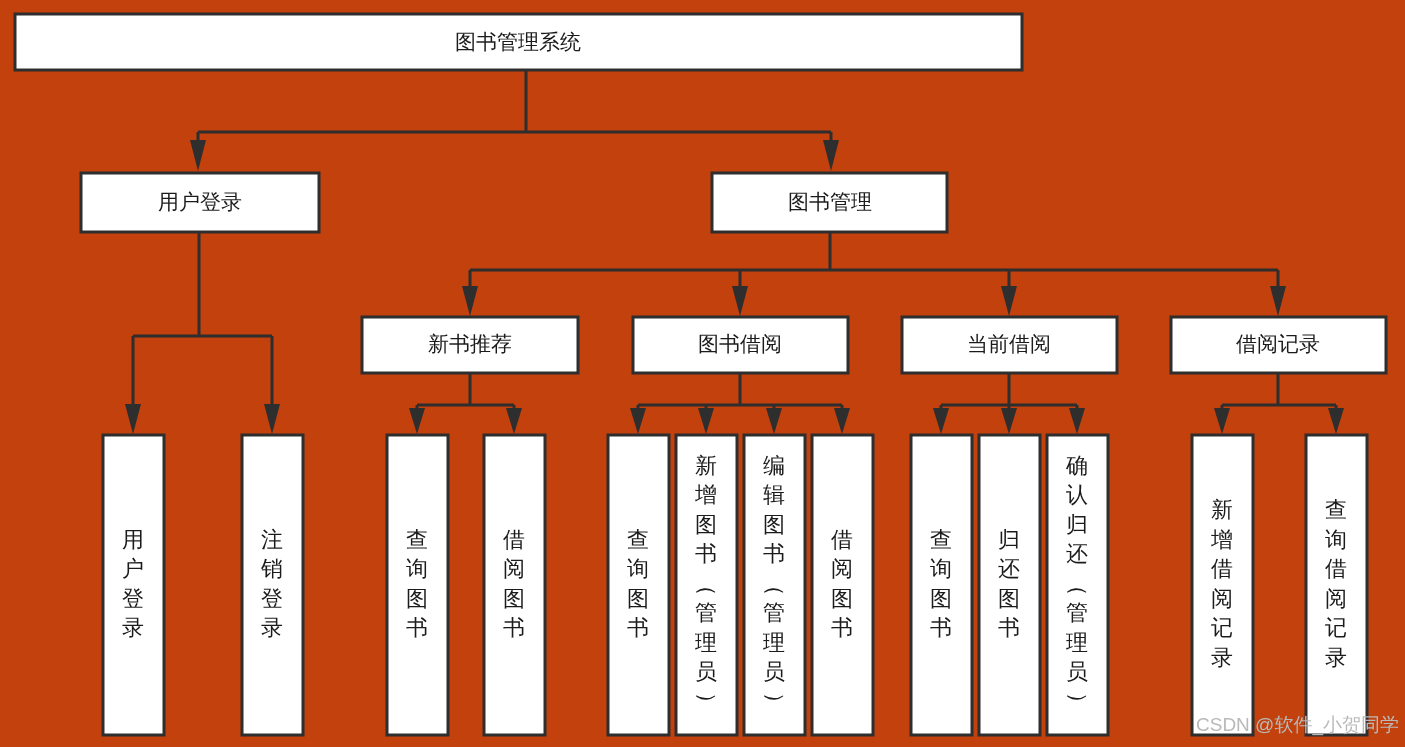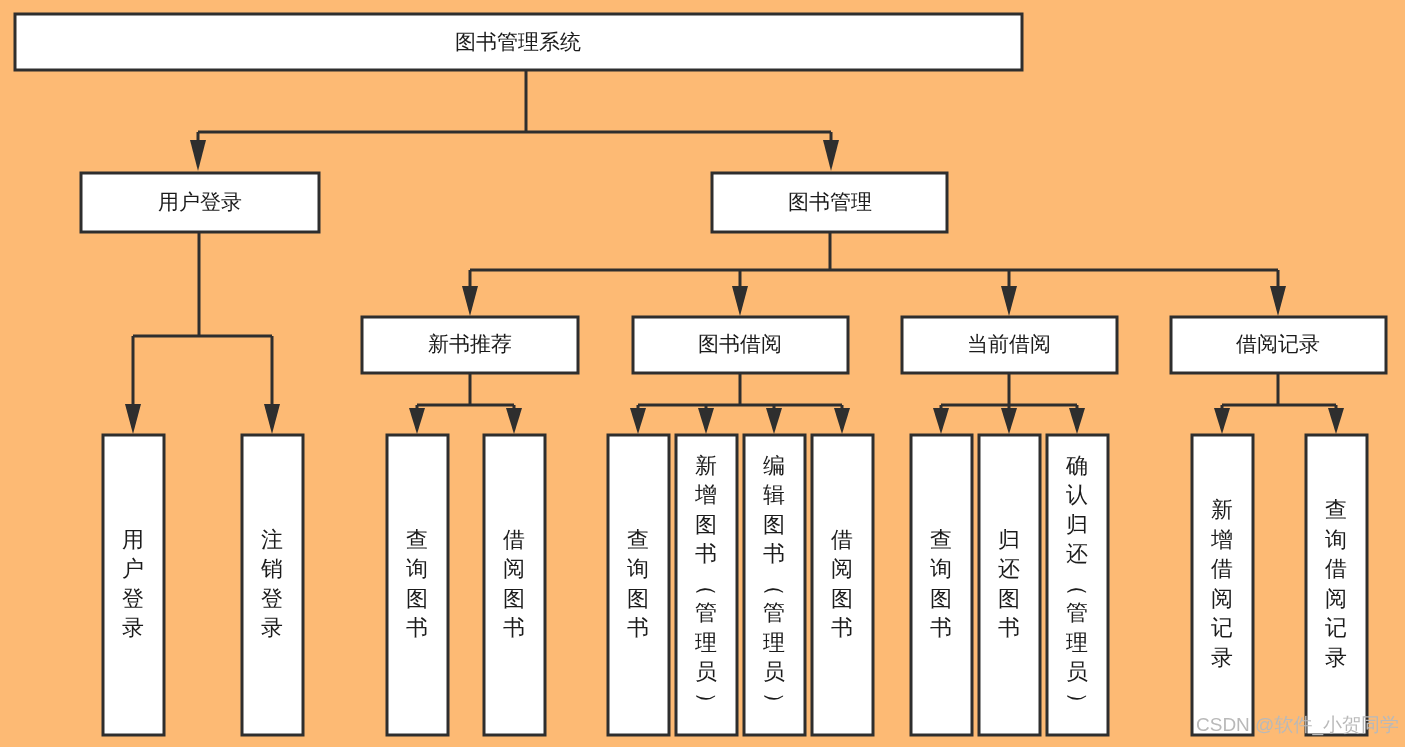--- a/index.html
+++ b/index.html
@@ -10,21 +10,21 @@
   body {
     width: 1405px;
     height: 747px;
     font-family: "Liberation Sans", "DejaVu Sans", sans-serif;
     overflow: hidden;
   }
   #diagram-root {
     position: relative;
     width: 1405px;
     height: 747px;
-    background: #fdba74;
+    background: #c2410c;
   }
   svg#diagram-canvas {
     position: absolute;
     left: 0;
     top: 0;
     width: 1405px;
     height: 747px;
     display: block;
   }
   .node-box {

